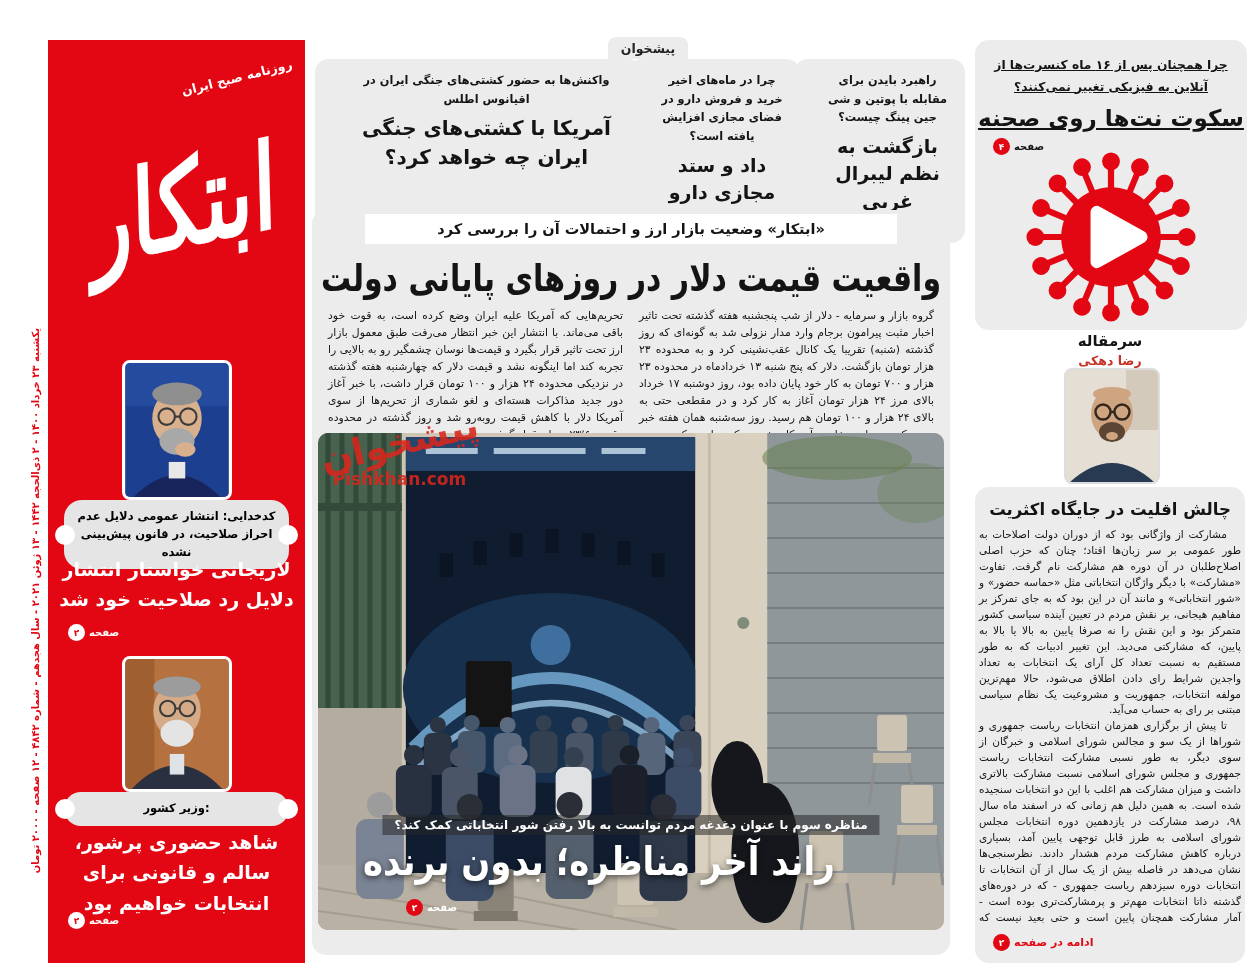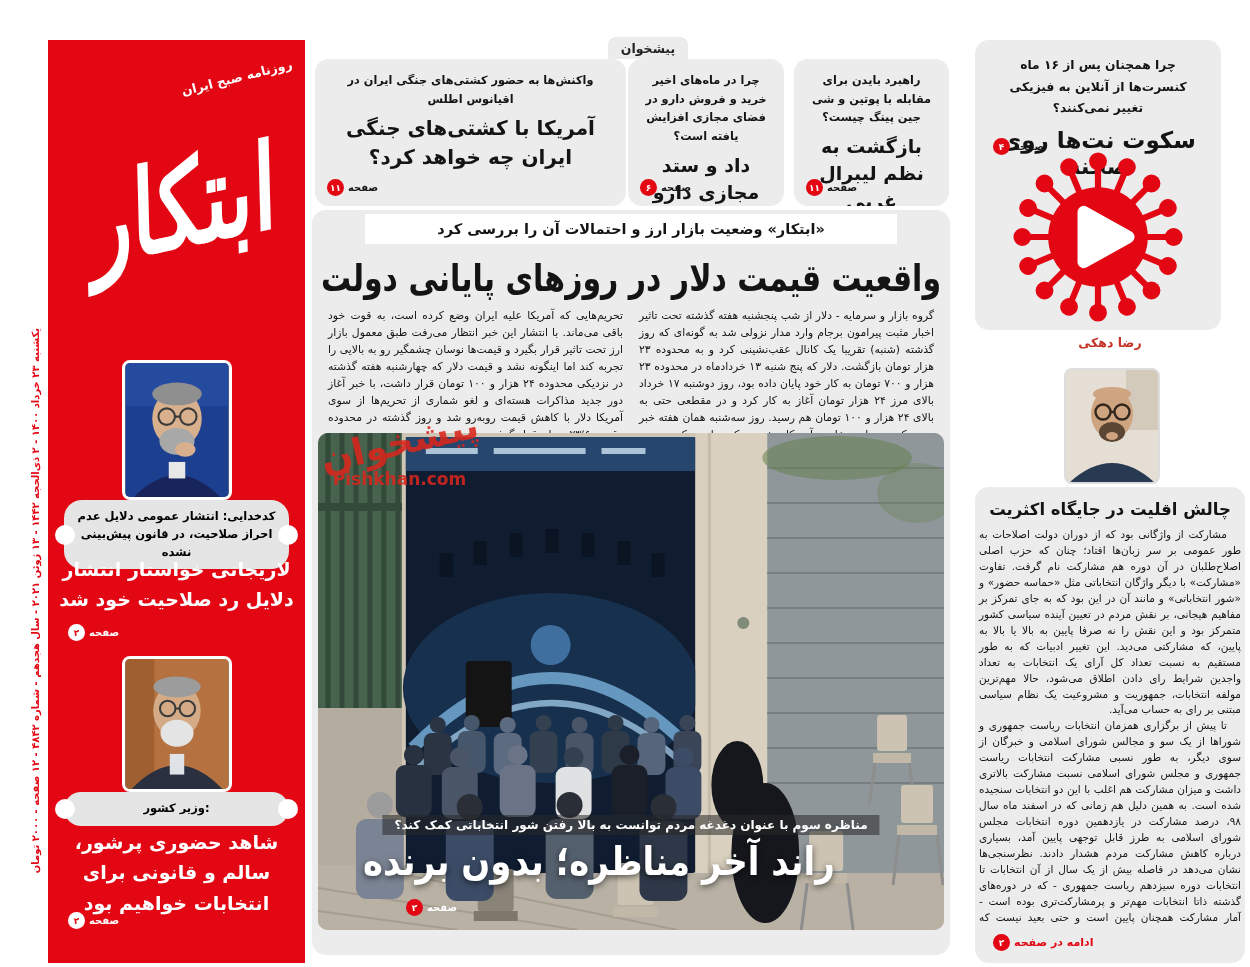--- a/index.html
+++ b/index.html
@@ -36,21 +36,21 @@
             display:flex;align-items:center;justify-content:center;flex:none;}
   .badge.light .w{color:#fff;}
   .badge.light .n{background:#fff;color:#e30613;}
   .badge.red .w{color:#e30613;font-size:11px;}
   .bb1{left:20px;top:584px;} .bb2{left:20px;top:872px;}
   
   .tab{position:absolute;left:608px;top:37px;width:80px;height:22px;background:#ececec;
        border-radius:8px 8px 0 0;font-size:12.5px;font-weight:bold;color:#222;text-align:center;
        line-height:23px;}
   .gbox{position:absolute;background:#ececec;border-radius:14px;overflow:hidden;}
-  .pk{top:59px;height:147px;}
+  .pk{top:59px;height:184px;padding-left:16px;}
   .pk-l{left:315px;width:311px;} .pk-m{left:628px;width:156px;} .pk-r{left:794px;width:155px;}
   .pk-kicker{padding:13px 12px 0;font-size:11.3px;font-weight:bold;text-align:center;
              line-height:1.65;direction:rtl;}
   .pk-headline{margin-top:5px;padding:0 8px;font-size:19px;font-weight:bold;text-align:center;
                line-height:1.45;direction:rtl;}
   .pk-l .pk-headline{font-size:20px;}
   .pk-badge{left:12px;bottom:10px;}
   
   .main-box{left:312px;top:210px;width:638px;height:745px;}
   .kicker-strip{margin:4px auto 0;width:500px;background:#fff;text-align:center;font-size:14.5px;
@@ -71,21 +71,21 @@
   .photo-headline{position:absolute;top:408px;left:45px;color:#fff;font-size:34px;font-weight:bold;
                   white-space:nowrap;direction:rtl;transform:scaleY(1.15);
                   text-shadow:0 2px 6px rgba(0,0,0,.6);}
   .photo-badge{left:88px;top:466px;}
   .photo-badge .w{color:#fff;}
   .watermark{position:absolute;left:312px;top:424px;width:175px;text-align:center;color:#d9261c;
              z-index:5;opacity:.88;}
   .wm-fa{font-size:37px;font-weight:bold;transform:rotate(-13deg);line-height:1;}
   .wm-en{font-size:17px;font-weight:bold;margin-top:8px;font-family:"DejaVu Sans",sans-serif;}
   
-  .rbox1{left:975px;top:40px;width:246px;height:290px;}
+  .rbox1{left:975px;top:40px;width:272px;height:290px;text-decoration:underline;}
   .r-kicker{padding:15px 18px 0;font-size:12.3px;font-weight:bold;text-align:center;
             line-height:1.75;direction:rtl;}
   .r-headline{margin-top:7px;font-size:23px;font-weight:bold;text-align:center;direction:rtl;}
   .r-badge{left:18px;top:98px;}
   .virus{position:absolute;left:50%;transform:translateX(-50%);top:108px;width:178px;height:178px;}
   .ed-head{position:absolute;left:975px;top:332px;width:270px;text-align:center;}
   .ed-title{font-size:15px;font-weight:bold;}
   .ed-author{font-size:12.5px;font-weight:bold;color:#c63327;margin-top:3px;}
   .ed-photo{position:absolute;left:1064px;top:368px;width:92px;height:112px;border:2px solid #ddd;
             border-radius:8px;overflow:hidden;background:#e7e1d8;}
@@ -446,20 +446,21 @@
             <line x1="100" y1="46" x2="100" y2="22" stroke-width="7"></line>
             <circle cx="100" cy="15" r="10" stroke="none"></circle>
           </g>
         <circle cx="100" cy="100" r="56" stroke="none"></circle>
       </g>
       <path d="M84,72 L134,100 L84,128 Z" fill="#fff" stroke="#fff" stroke-width="14" stroke-linejoin="round"></path>
     </svg>
   </div>
 
   <div class="ed-head">
+    <div class="ed-title">سرمقاله</div>
     <div class="ed-author">رضا دهکی</div>
   </div>
   <div class="ed-photo">
     <svg viewBox="0 0 92 112">
       <rect width="92" height="112" fill="#e4ded4"></rect>
       <path d="M60,0 h32 v60 h-32 Z" fill="#d3cabc"></path>
       <path d="M4,112 Q46,74 88,112 Z" fill="#273a52"></path>
       <ellipse cx="46" cy="44" rx="21" ry="25" fill="#cfa480"></ellipse>
       <ellipse cx="46" cy="24" rx="19" ry="7" fill="#cfa480"></ellipse>
       <ellipse cx="46" cy="62" rx="13" ry="10" fill="#5a4632"></ellipse>

